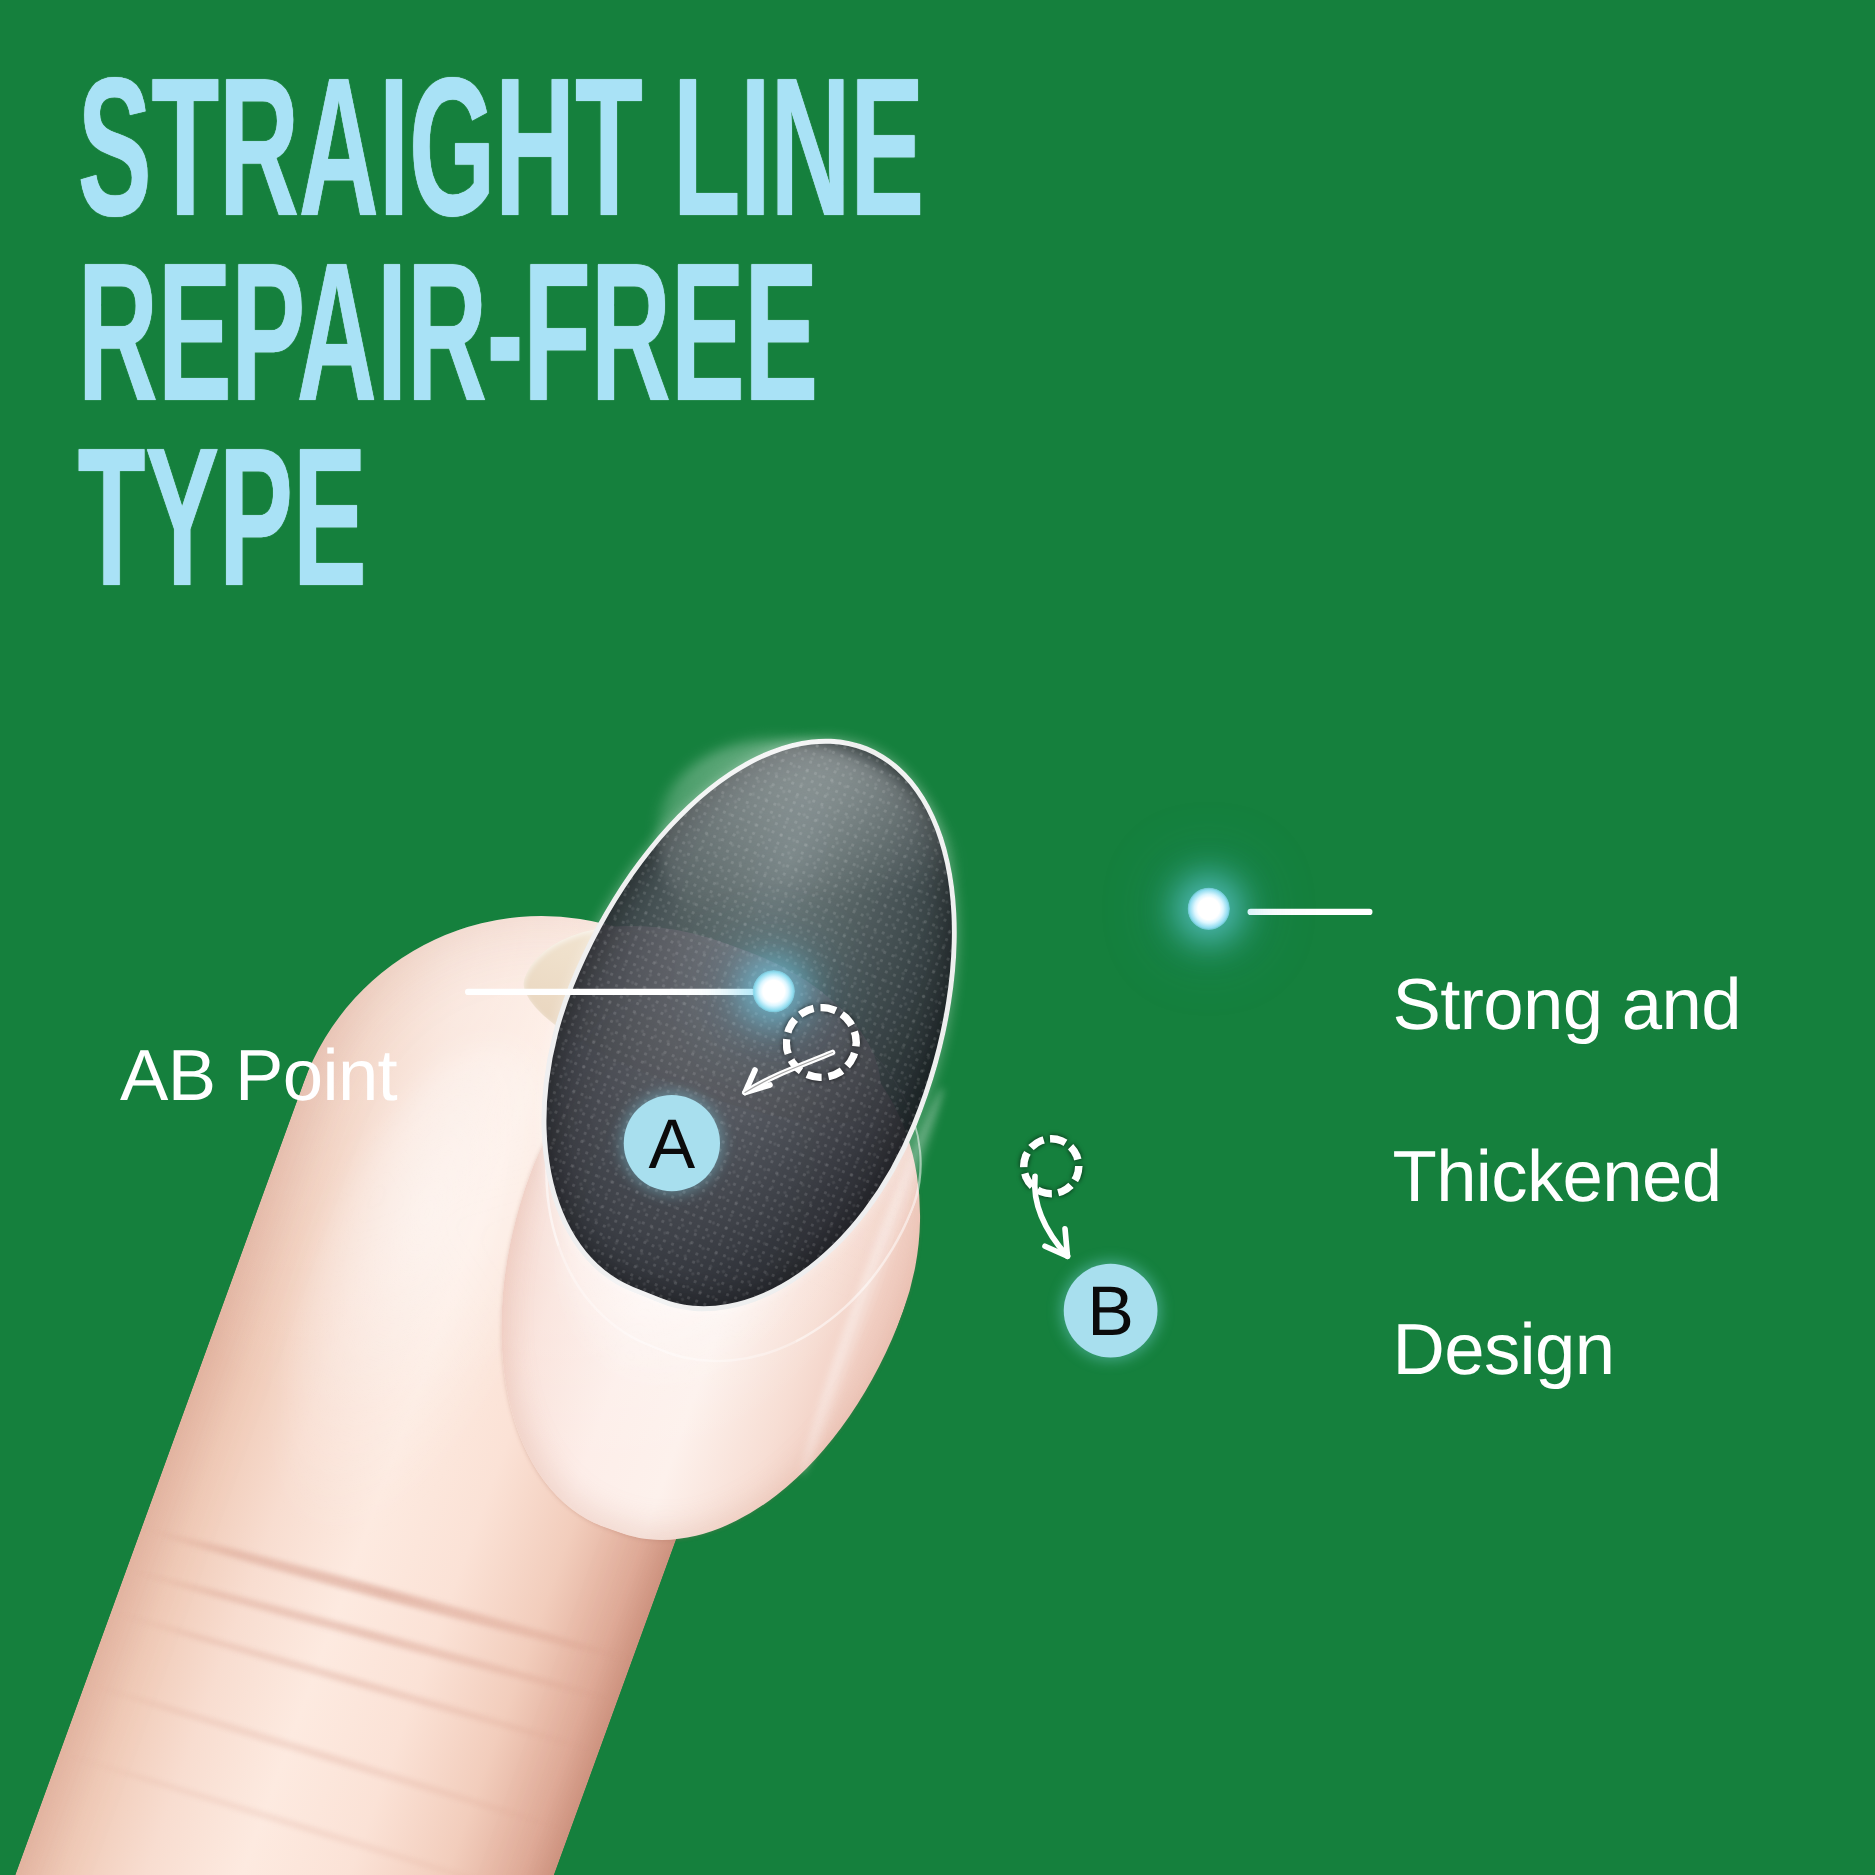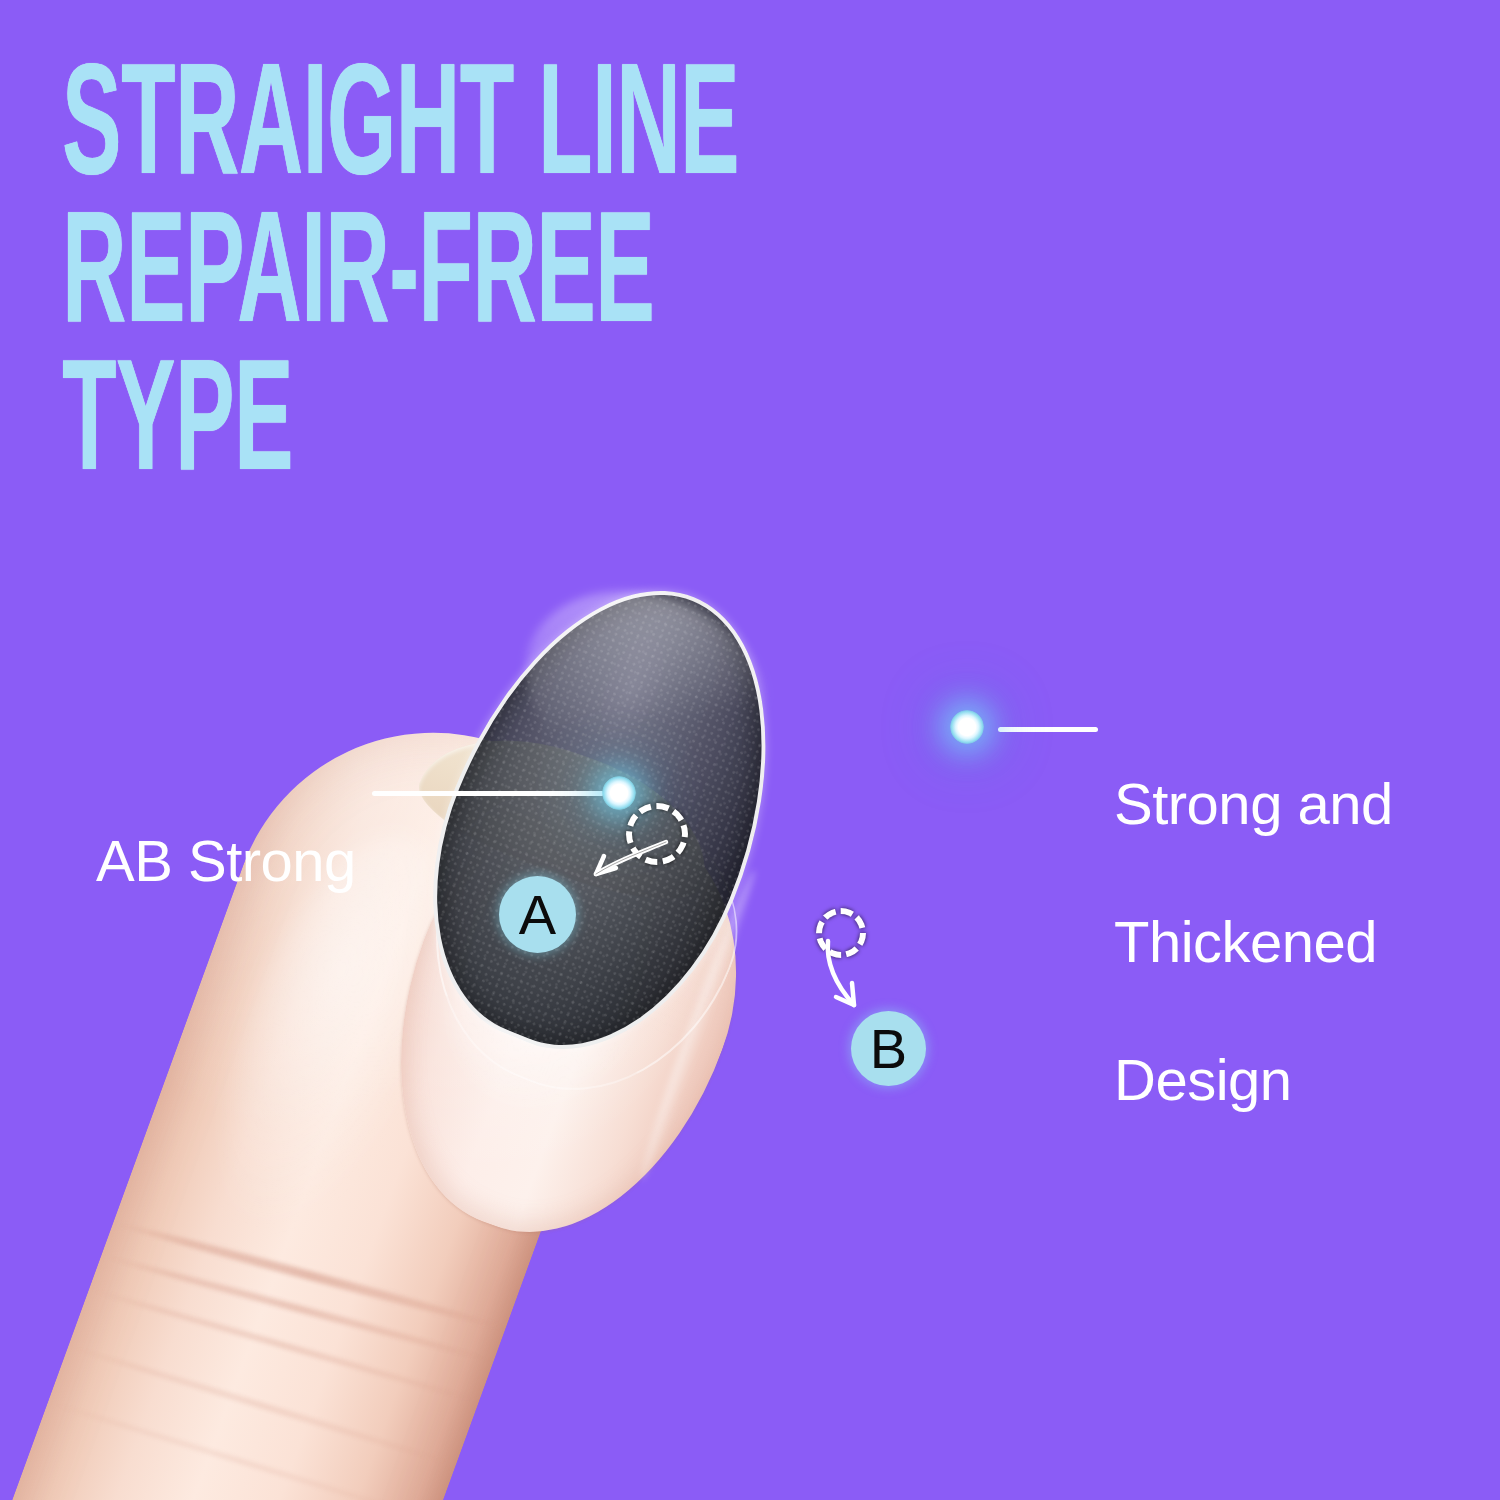--- a/index.html
+++ b/index.html
@@ -5,21 +5,21 @@
 <style>
   html, body {
     margin: 0;
     padding: 0;
     background: #000;
   }
   #stage {
     position: relative;
     width: 1500px;
     height: 1500px;
-    background: #8b5cf6;
+    background: #15803d;
     overflow: hidden;
     font-family: "Liberation Sans", sans-serif;
   }
 
   
   .headline {
     position: absolute;
     left: 62px;
     top: 44px;
     width: 1400px;
@@ -289,21 +289,21 @@
 
     <div class="tip-skirt"></div>
 
     <div class="tip-ext">
       <div class="tip-grain"></div>
       <div class="tip-rim-hi"></div>
     </div>
   </div>
 
   <div class="anno anno-left">
-    <span class="l2">AB Strong</span>
+    <span class="l2">AB Point</span>
   </div>
   <div class="leader leader-left"></div>
   <div class="glowdot left"></div>
 
   <div class="anno anno-right">
     <div>Strong and</div>
     <div>Thickened</div>
     <div>Design</div>
   </div>
   <div class="leader leader-right"></div>

